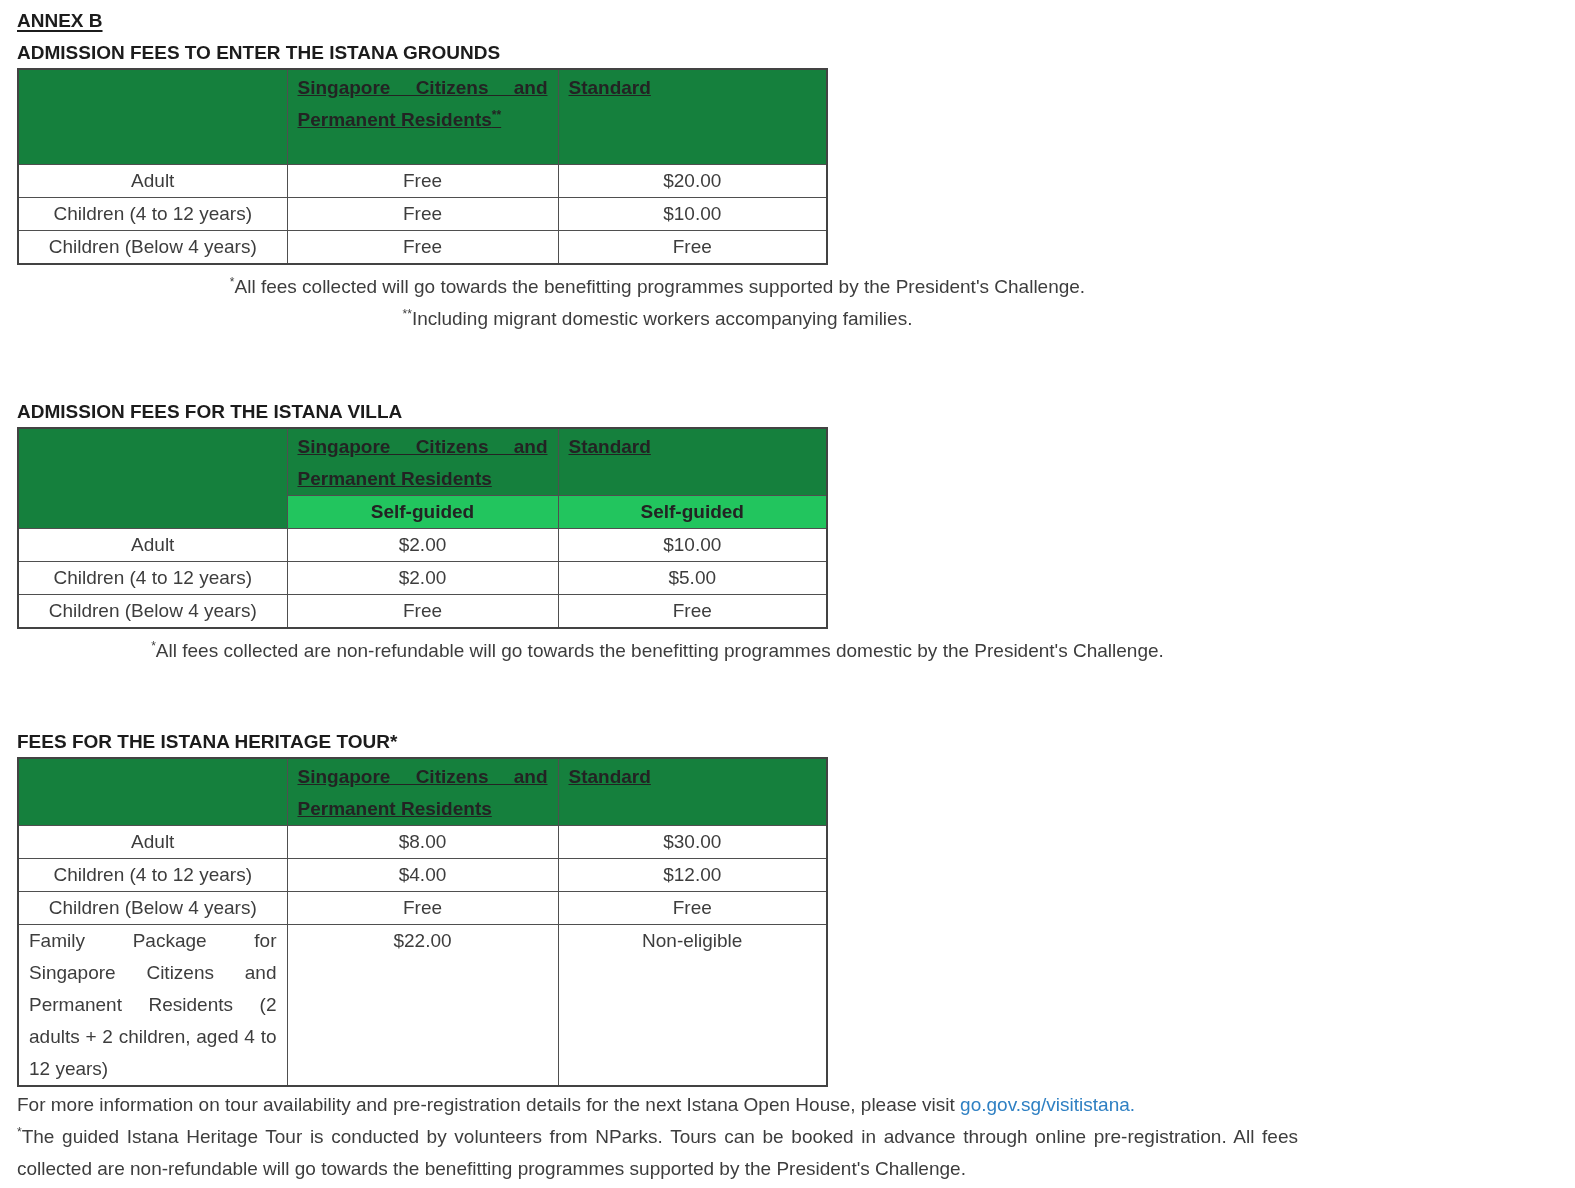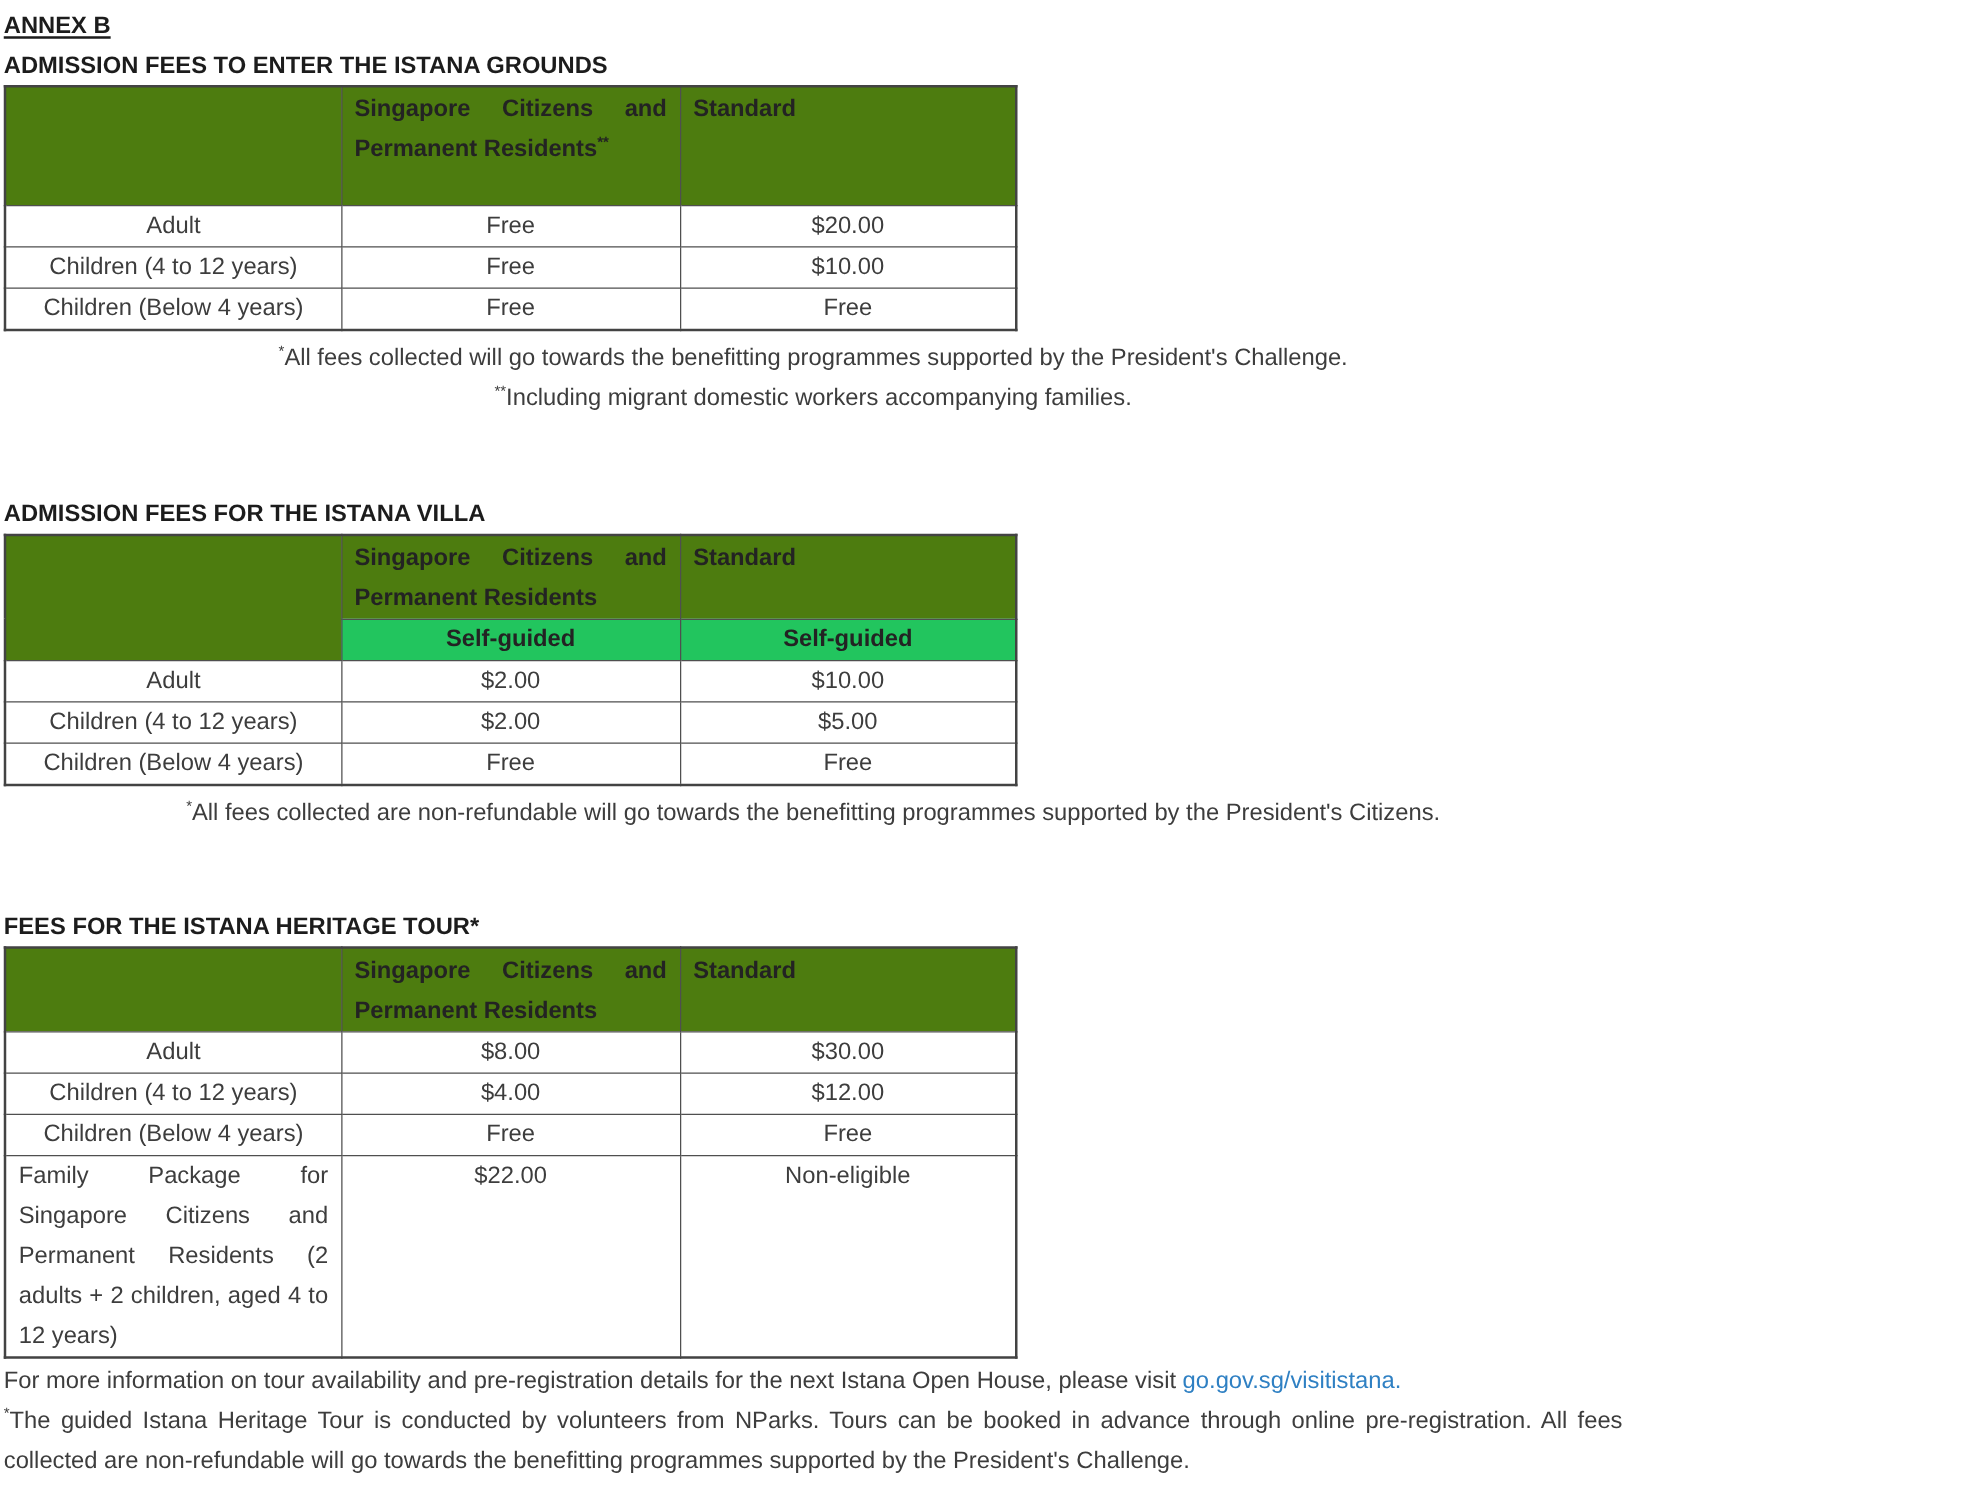--- a/index.html
+++ b/index.html
@@ -2,21 +2,21 @@
 <html><head>
 <meta charset="utf-8">
 <style>
   * { box-sizing: border-box; }
   html, body { margin: 0; padding: 0; background: #ffffff; }
   body {
     width: 1575px; height: 1188px; overflow: hidden;
     font-family: "Liberation Sans", "DejaVu Sans", sans-serif;
     color: #3d3d3d;
   }
-  .page { padding: 8px 17px 0 3px; width: 1315px; }
+  .page { padding: 8px 17px 0 17px; width: 1315px; }
 
   .annex-heading {
     font-size: 19px; font-weight: bold; color: #1c1c1c;
     line-height: 26px; margin: 0 0 6px 0;
   }
   .annex-heading .underlined {
     text-decoration: underline;
     text-decoration-thickness: 2px;
     text-underline-offset: 3px;
   }
@@ -34,22 +34,22 @@
   col.c1 { width: 269px; }
   col.c2 { width: 271px; }
   col.c3 { width: 269px; }
 
   .fees-table th, .fees-table td {
     border: 1px solid #4f4f4f;
     font-size: 19px; line-height: 32px;
     padding: 0 10px; vertical-align: top; text-align: center;
   }
   .fees-table th {
-    background: #4d7c0f; color: #232323;
-    font-weight: bold; text-align: justify; padding-top: 2px;
+    background: #15803d; color: #232323;
+    font-weight: bold; text-align: justify; padding-top: 2px; text-decoration: underline;
   }
   tr.header-tall th { height: 95px; }
   tr.header-two  th { height: 64px; }
   .fees-table td { color: #3d3d3d; font-weight: normal; }
   .fees-table td.sub {
     background: #22c55e; color: #232323; font-weight: bold;
   }
   .fees-table td.justify { text-align: justify; }
 
   sup.marker { font-size: 12px; line-height: 0; vertical-align: super; }
@@ -138,21 +138,21 @@
       </tr>
       <tr>
         <td>Children (Below 4 years)</td>
         <td>Free</td>
         <td>Free</td>
       </tr>
     </tbody>
   </table>
 
   <div class="footnote-block">
-    <p class="footnote"><sup class="marker">*</sup><span>All fees collected are non-refundable will go towards the benefitting programmes supported by the President's Citizens.</span></p>
+    <p class="footnote"><sup class="marker">*</sup><span>All fees collected are non-refundable will go towards the benefitting programmes domestic by the President's Challenge.</span></p>
   </div>
 
   <div class="section-heading gap-top-heritage">FEES FOR THE ISTANA HERITAGE TOUR*</div>
 
   <table class="fees-table">
     <colgroup>
         <col class="c1">
         <col class="c2">
         <col class="c3">
       </colgroup>

